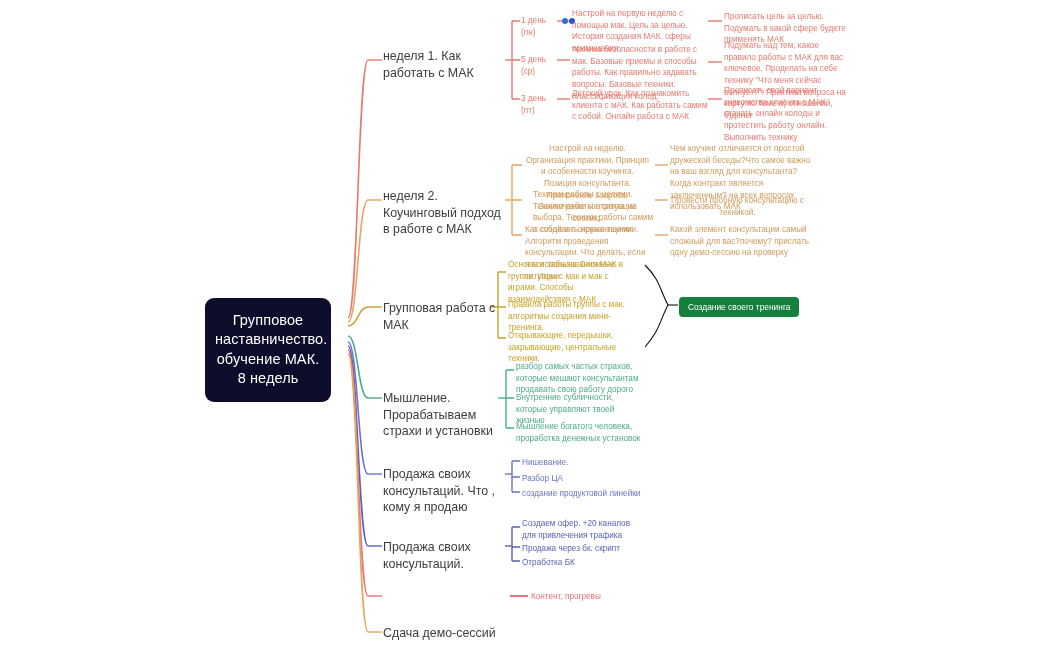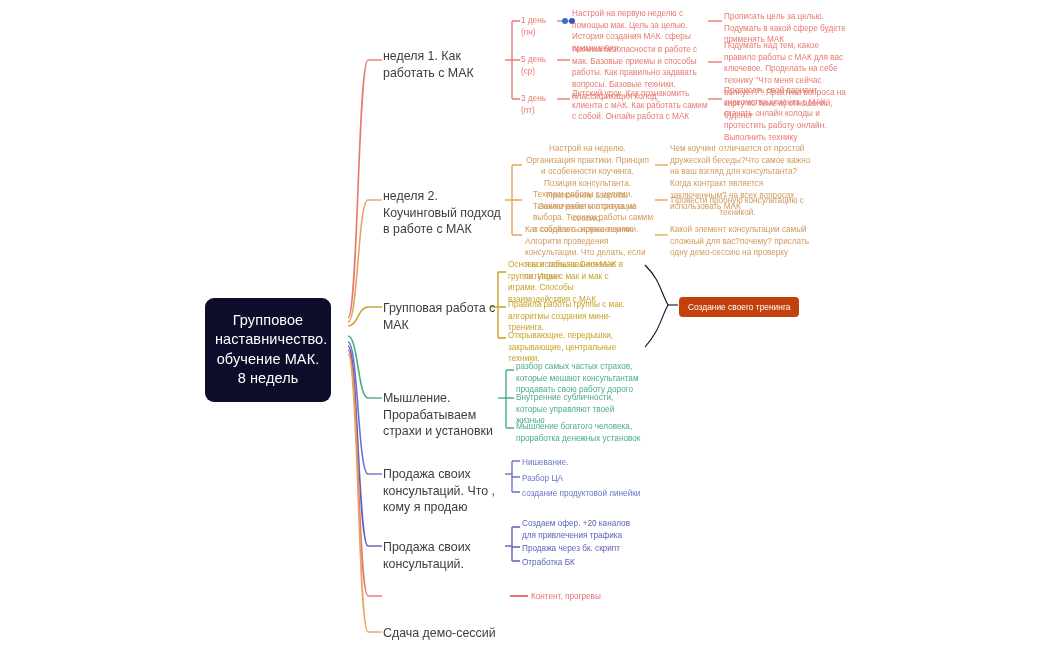--- a/index.html
+++ b/index.html
@@ -34,21 +34,21 @@
   
   .lvl2{font-size:8.2px;line-height:1.42;}
   
   .lvl3{font-size:8.2px;line-height:1.42;}
 
   .c-red{color:#e8796f;}
 
   
   .pill{
     position:absolute;
-    background:#c2410c;color:#fff;
+    background:#15803d;color:#fff;
     font-size:8.4px;
     border-radius:4px;
     padding:5px 9px;
     white-space:nowrap;
   }
 
   
   .dots{position:absolute;display:flex;gap:1px;align-items:center;}
   .dots i{display:block;width:6px;height:6px;border-radius:50%;background:#3b6bd6;}
   .dots i.b{background:#2f54c8;}

